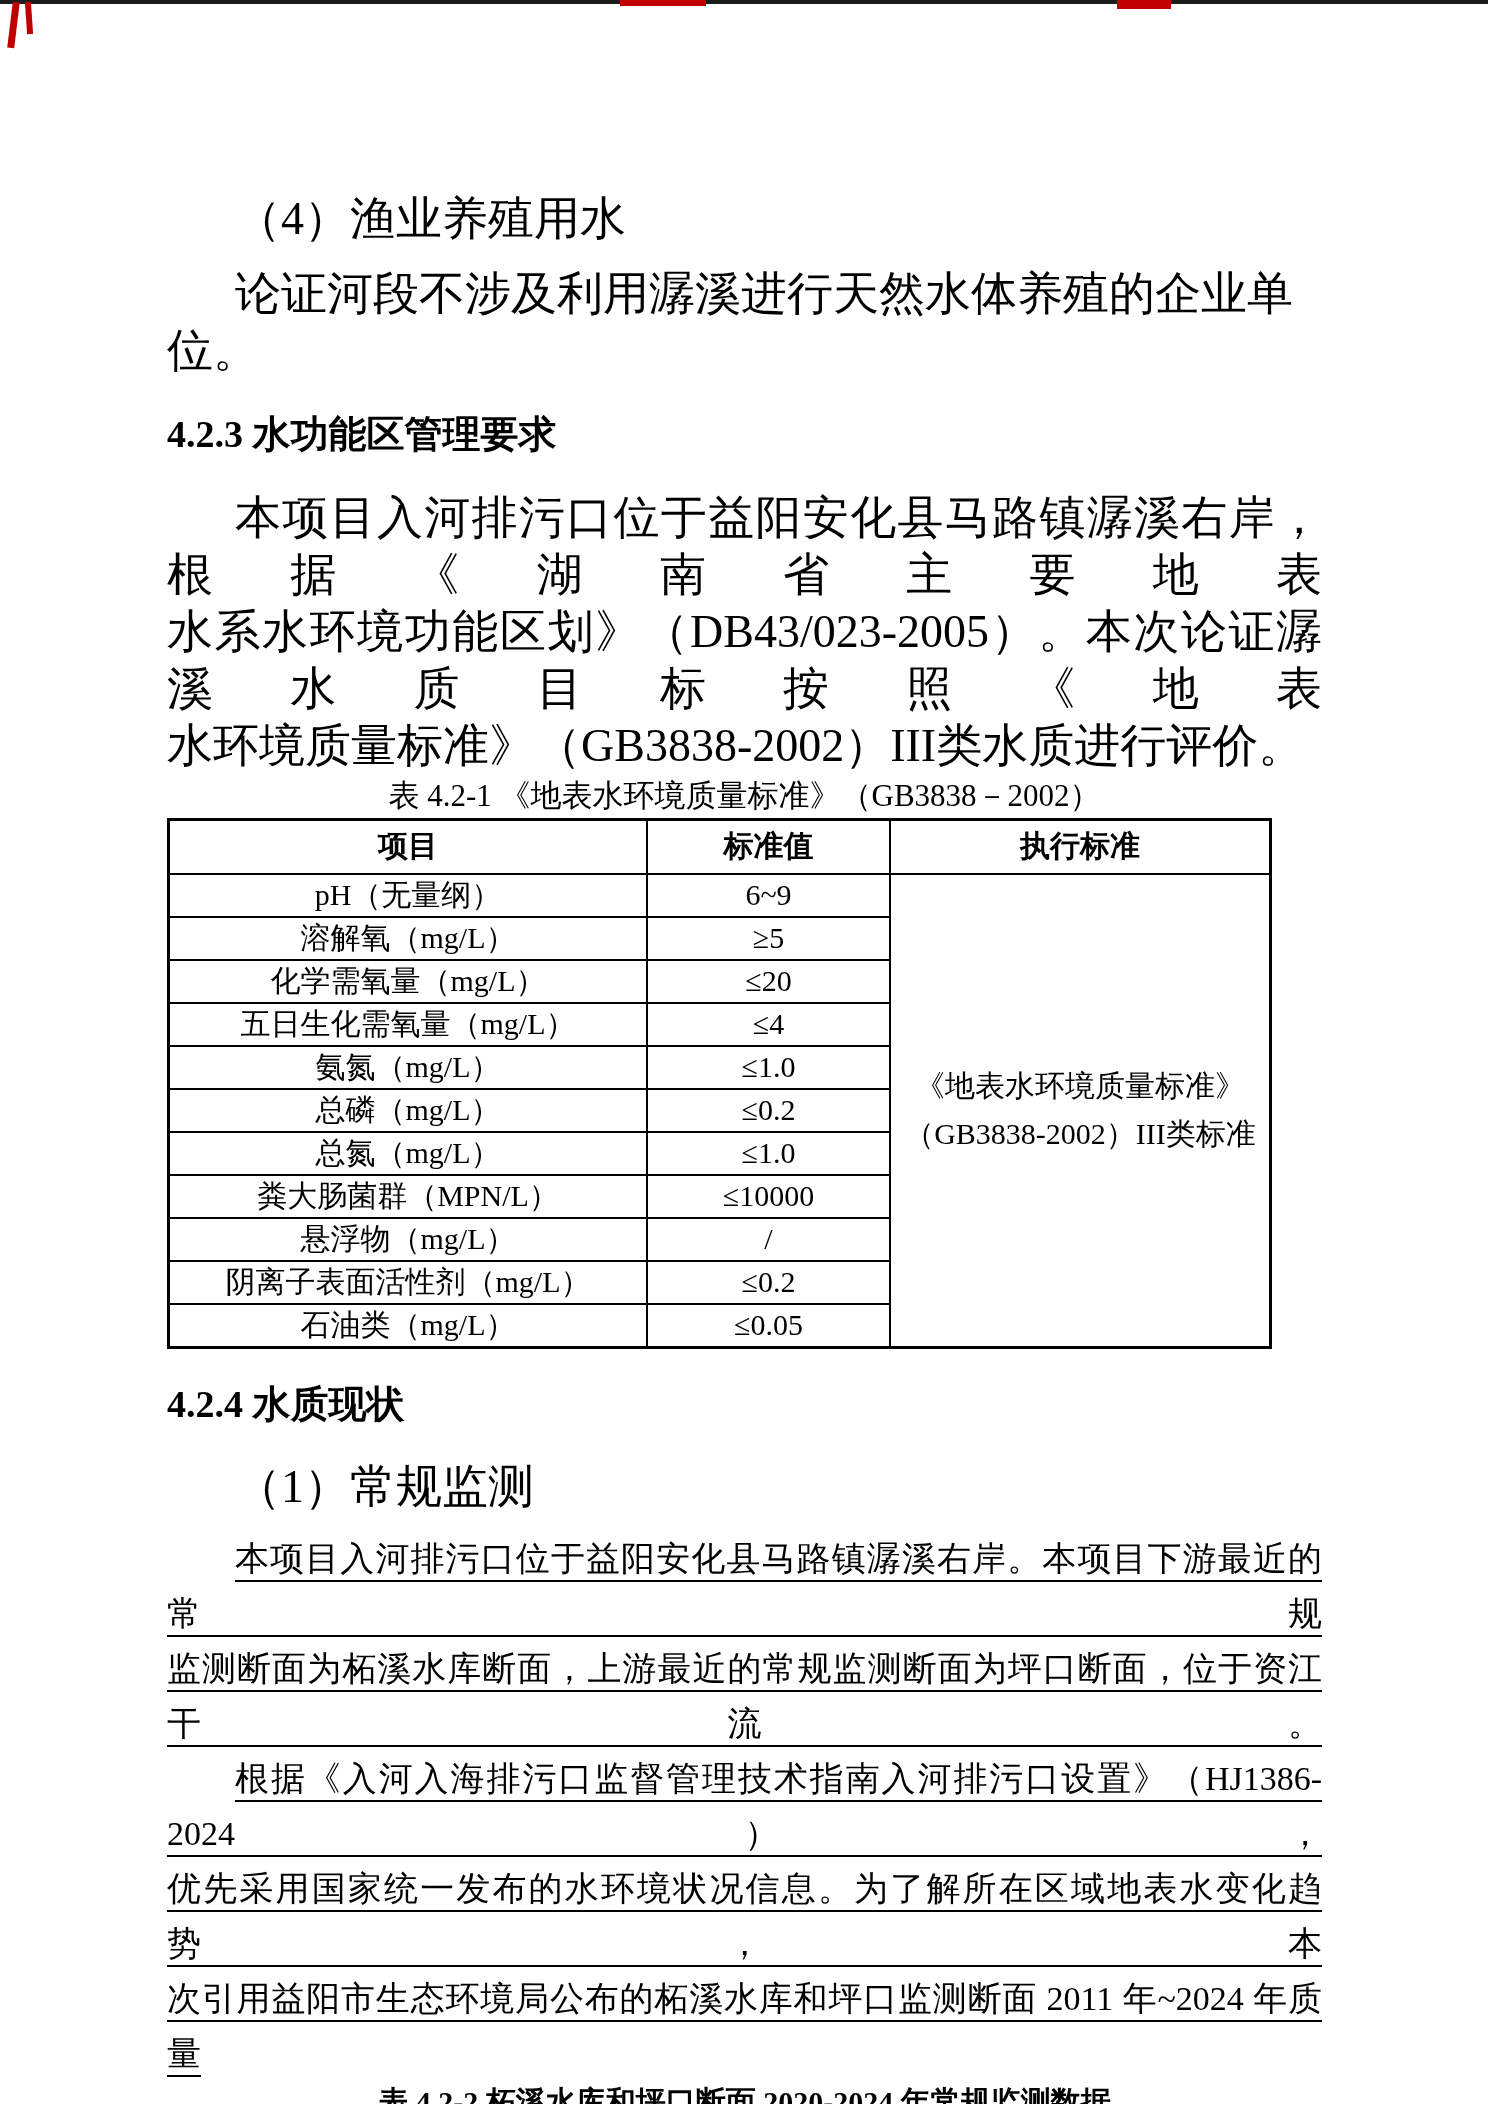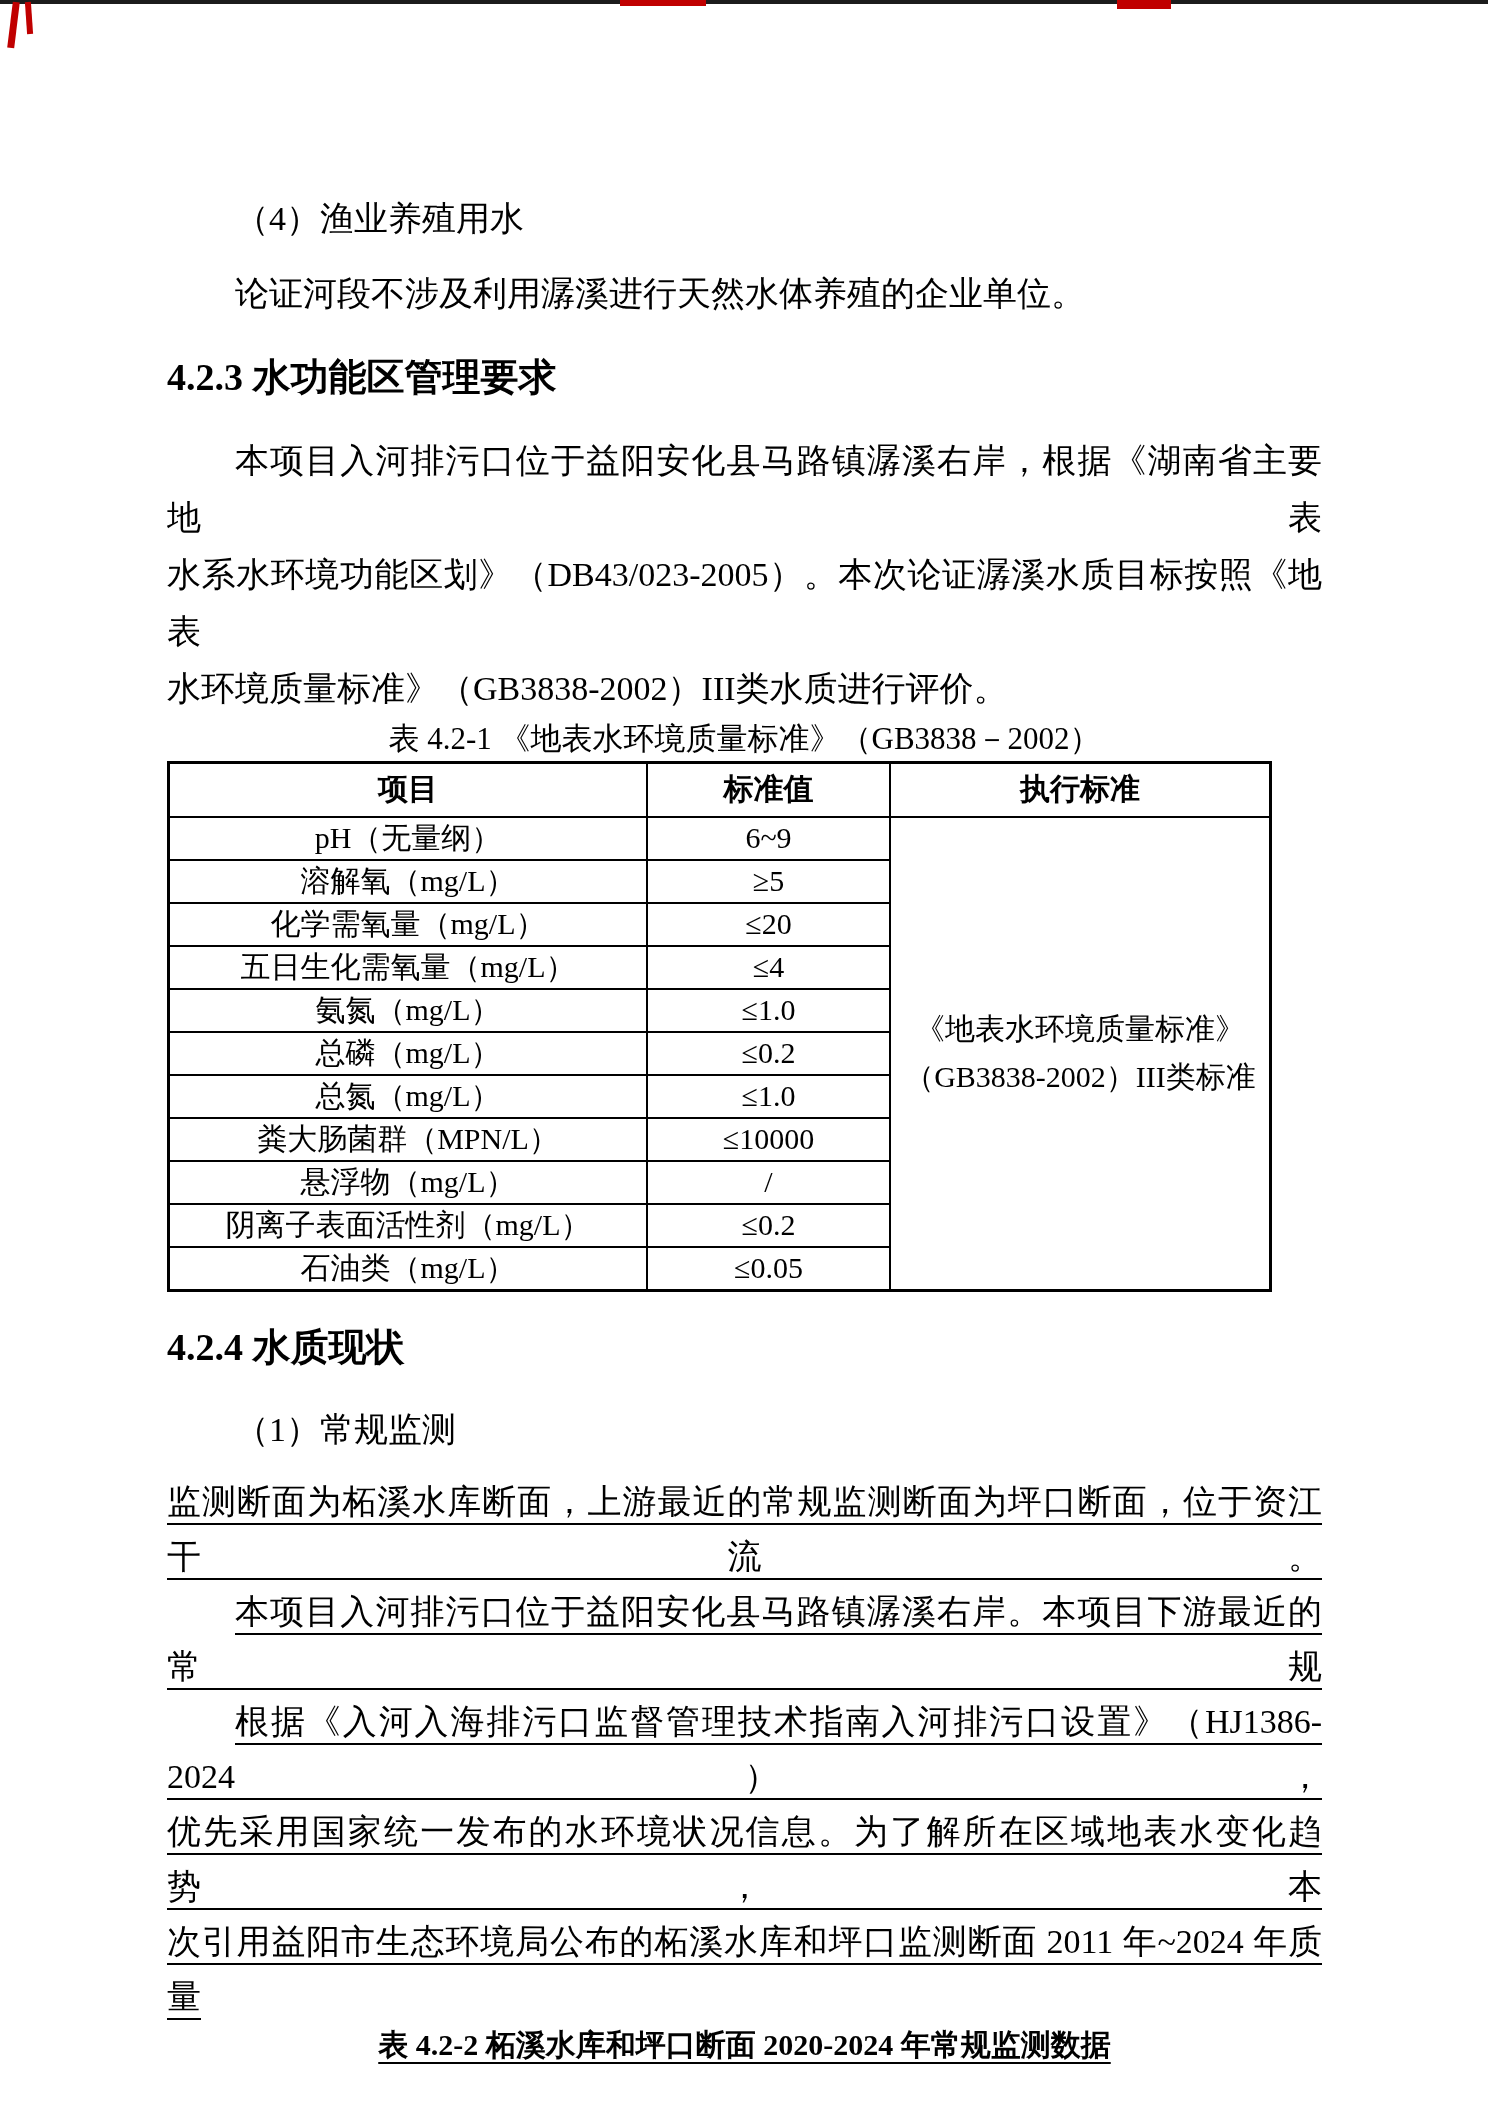--- a/index.html
+++ b/index.html
@@ -15,21 +15,21 @@
   .top-edge{position:absolute;top:0;left:0;width:1488px;height:4px;background:#1c1c1c;}
   .red-mark{position:absolute;background:#c00000;}
   .red-bar-a{left:10px;top:2px;width:7px;height:46px;transform:rotate(7deg);}
   .red-bar-b{left:26px;top:2px;width:6px;height:32px;transform:rotate(-4deg);}
   .red-dash-a{left:620px;top:0;width:86px;height:6px;}
   .red-dash-b{left:1117px;top:0;width:54px;height:9px;}
 
   .content{padding:190px 166px 0 167px;}
 
   p{margin:0;}
-  .body-line{font-size:34px;line-height:57px;}
+  .body-line{font-size:46px;line-height:57px;}
   .indent{text-indent:68px;}
   .just{text-align:justify;text-align-last:justify;text-justify:inter-character;}
   .left-last{text-align:left;text-align-last:left;}
   .gap-s{margin-top:18px;}
 
   .sec-heading{font-size:38px;font-weight:bold;line-height:46px;margin-top:32px;}
   .after-heading{margin-top:24px;}
 
   .tbl-title{font-size:31px;font-weight:normal;text-align:center;line-height:40px;margin-top:2px;}
   .tbl-title-u{font-size:30px;font-weight:bold;text-align:center;line-height:38px;margin-top:2px;
@@ -130,22 +130,22 @@
         <td class="c2">≤0.05</td>
       </tr>
     </tbody>
       </table>
 
     <h2 class="sec-heading">4.2.4 水质现状</h2>
 
     <p class="body-line indent gap-s">（1）常规监测</p>
 
     <div class="ul-block">
+      <p class="ul-line indent just">本项目入河排污口位于益阳安化县马路镇潺溪右岸。本项目下游最近的常规</p>
       <p class="ul-line just">监测断面为柘溪水库断面，上游最近的常规监测断面为坪口断面，位于资江干流。</p>
-      <p class="ul-line indent just">本项目入河排污口位于益阳安化县马路镇潺溪右岸。本项目下游最近的常规</p>
       <p class="ul-line indent just">根据《入河入海排污口监督管理技术指南入河排污口设置》（HJ1386-2024），</p>
       <p class="ul-line just">优先采用国家统一发布的水环境状况信息。为了解所在区域地表水变化趋势，本</p>
       <p class="ul-line just">次引用益阳市生态环境局公布的柘溪水库和坪口监测断面 2011 年~2024 年质量</p>
     </div>
 
     <p class="tbl-title-u">表 4.2-2 柘溪水库和坪口断面 2020-2024 年常规监测数据</p>
 
   </div>
 </div>
 

